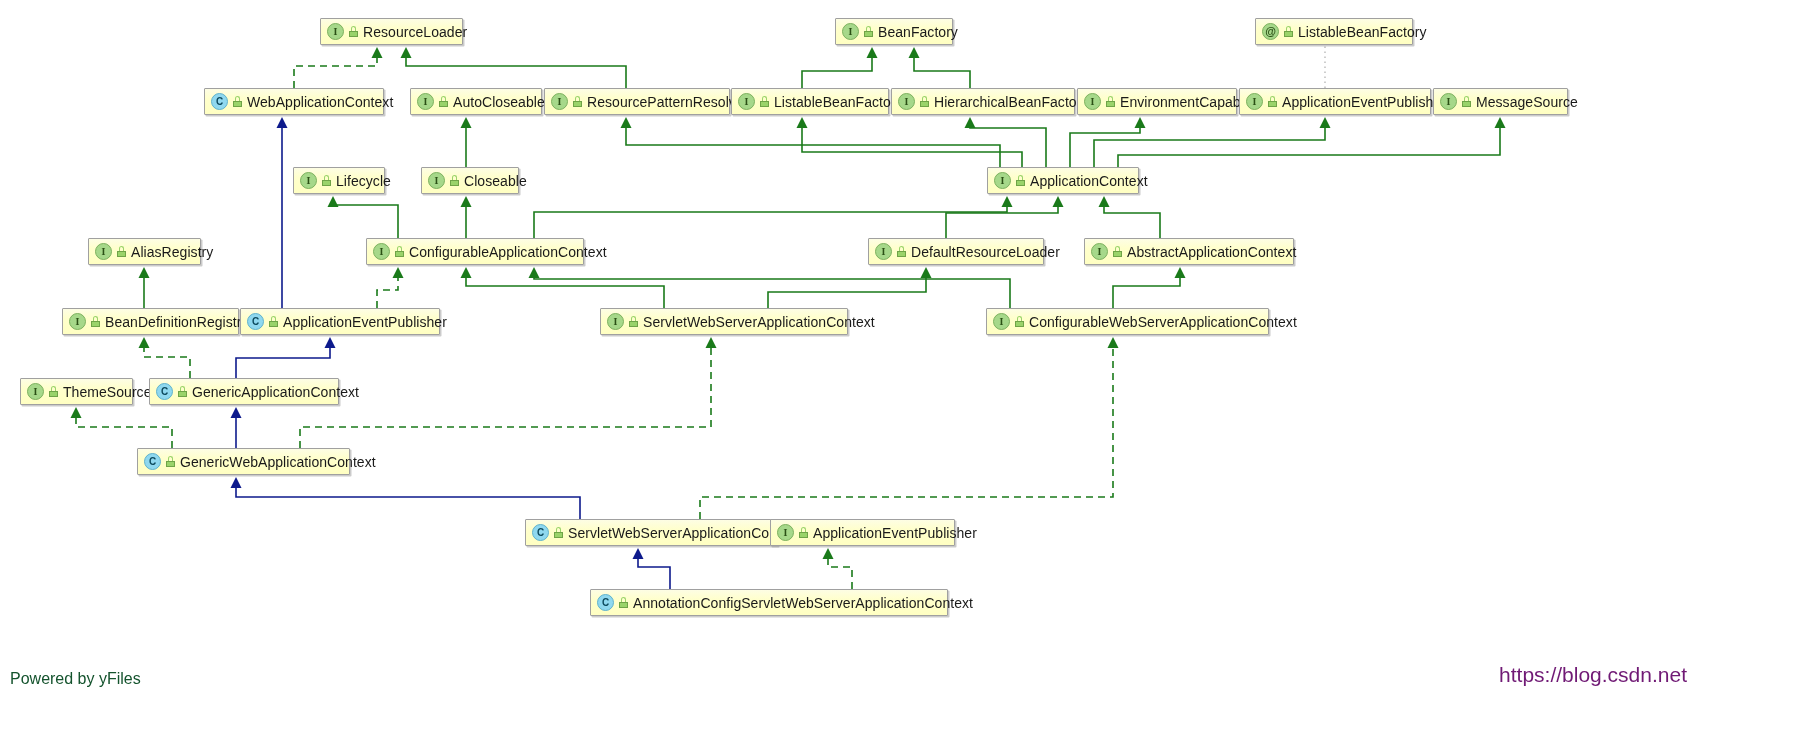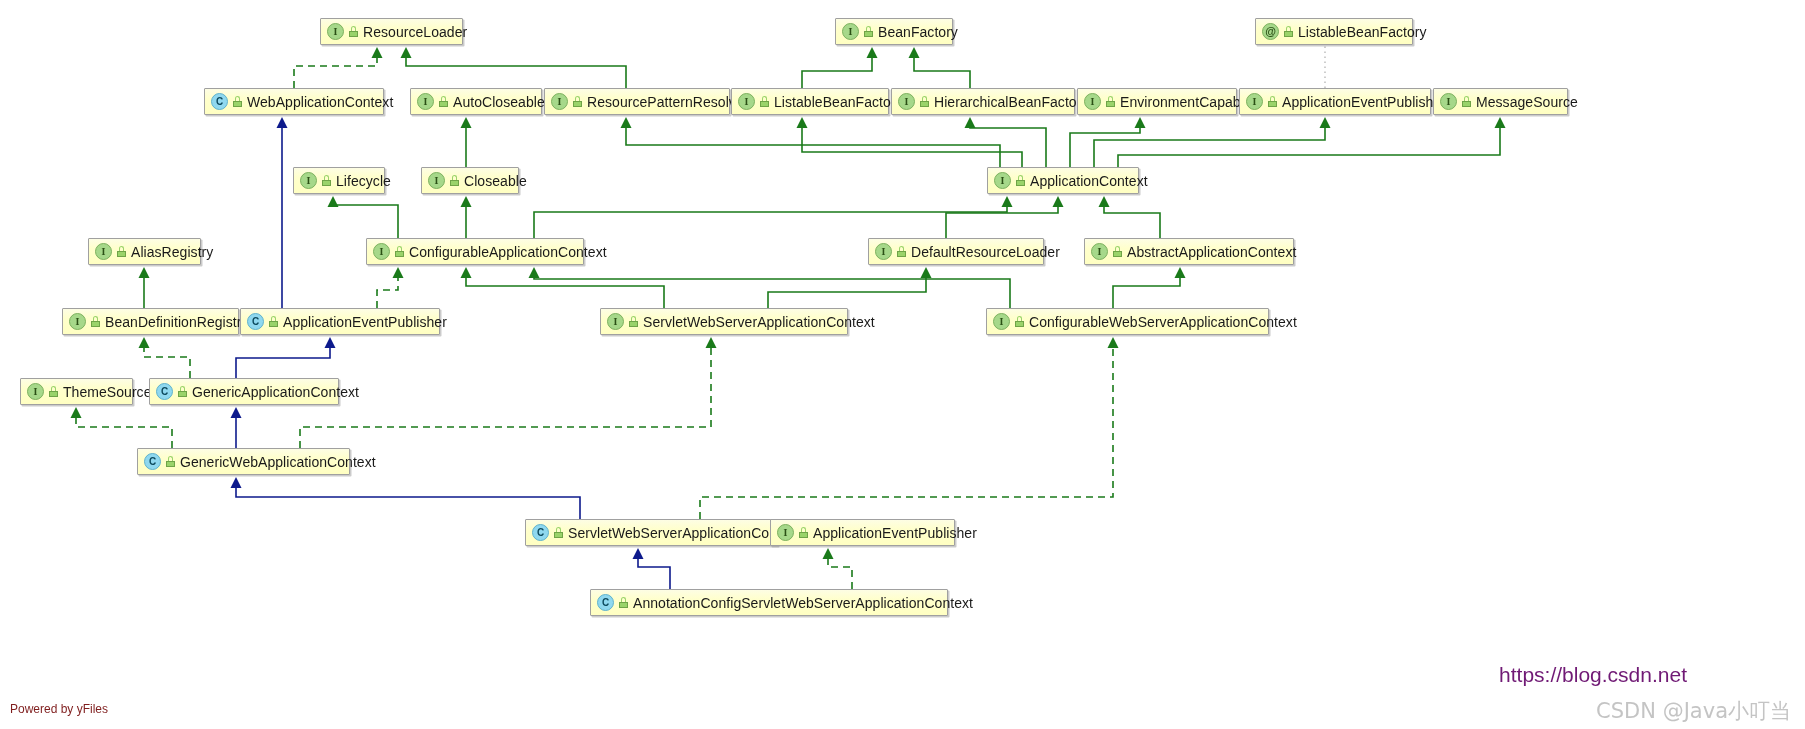--- a/index.html
+++ b/index.html
@@ -19,21 +19,21 @@
       font-size:10px;font-weight:bold;line-height:1;}
   .ic-i{background:#a6d88a;color:#2b5016;border:1px solid #7cb15e;font-family:"Liberation Serif",serif;}
   .ic-c{background:#8fd8ef;color:#0d4a5e;border:1px solid #5fb2cd;}
   .ic-a{background:#a6d88a;color:#2b5016;border:1px solid #7cb15e;font-size:11px;}
   .lock{flex:0 0 9px;width:9px;height:11px;position:relative;}
   .lock i{position:absolute;left:0;bottom:0;width:9px;height:6px;
           background:#9ad36a;border:1px solid #6fa347;box-sizing:border-box;display:block;}
   .lock b{position:absolute;left:2px;top:0;width:5px;height:5px;
           border:1.5px solid #9ad36a;border-bottom:none;border-radius:3px 3px 0 0;
           box-sizing:border-box;display:block;}
-  .wm-left{position:absolute;left:10px;top:702px;font-size:12px;color:#7f1d1d;}
+  .wm-left{position:absolute;left:10px;top:670px;font-size:16px;color:#14532d;}
   .wm-right{position:absolute;right:14px;top:697px;font-size:21px;color:#c4c4c4;
             font-family:"DejaVu Sans",sans-serif;}
   .wm-url{position:absolute;right:118px;top:663px;font-size:21px;color:#701a75;}
 </style>
 </head>
 <body>
 
 <div id="stage">
   <svg id="edges" viewBox="0 0 1805 729" preserveAspectRatio="none">
       <polyline points="294,88 294,66 377,66 377,57" fill="none" stroke="#1a7a1a" stroke-width="1.6" stroke-dasharray="7,5"></polyline>
@@ -324,14 +324,13 @@
         <span class="lock">
           <b></b>
           <i></i>
         </span>
         <span class="nm">AnnotationConfigServletWebServerApplicationContext</span>
       </div>
     </div>
 
   <div class="wm-url">https://blog.csdn.net</div>
   <div class="wm-left">Powered by yFiles</div>
-  <div class="wm-right">CSDN @Java小叮当</div>
 </div>
 
 </body></html>

